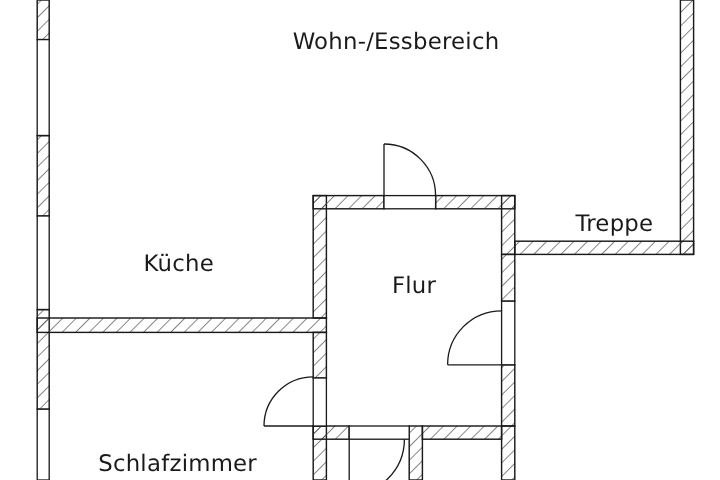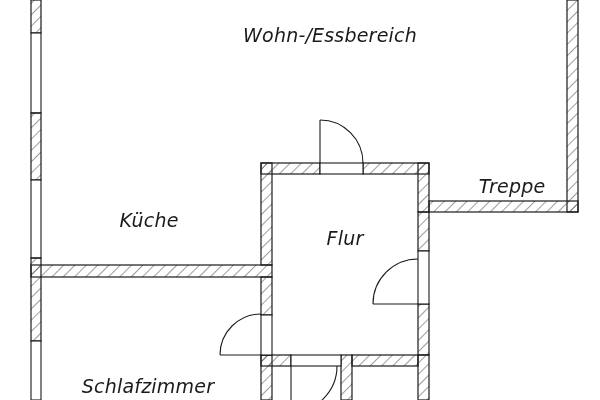--- a/index.html
+++ b/index.html
@@ -12,21 +12,20 @@
     width: 600px;
     height: 400px;
     overflow: hidden;
     font-family: "DejaVu Sans", sans-serif;
   }
   #plan-wrap {
     position: relative;
     width: 600px;
     height: 400px;
     background: #ffffff;
-    font-style: italic;
   }
   #floorplan-svg {
     display: block;
     position: absolute;
     top: 0;
     left: 0;
   }
   .room-label {
     font-family: "DejaVu Sans", sans-serif;
     font-size: 19px;

